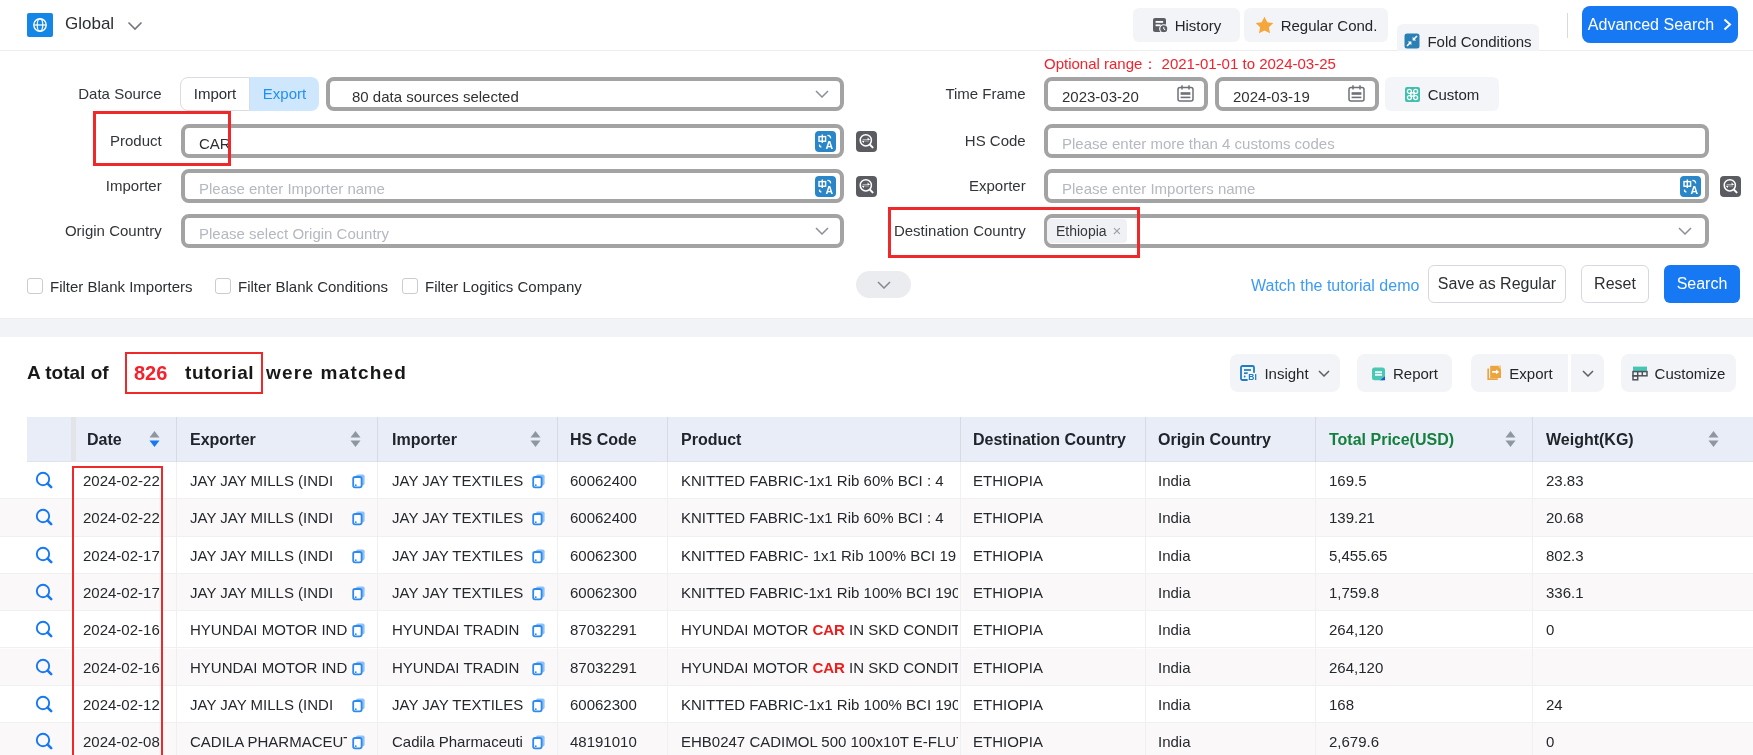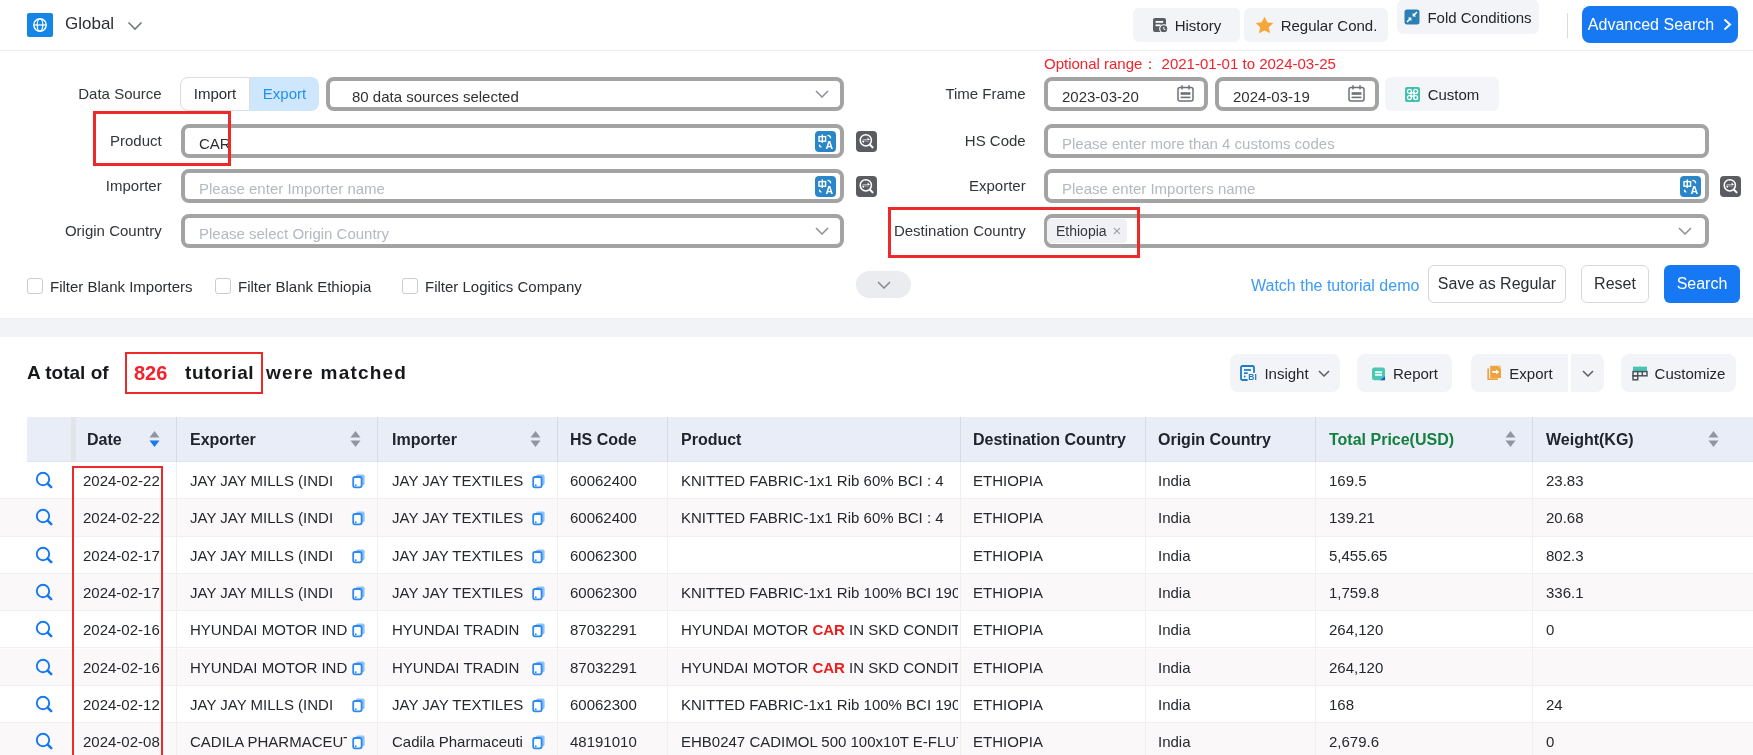--- a/index.html
+++ b/index.html
@@ -37,21 +37,21 @@
     <rect x="1" y="1" width="13" height="14" rx="2" fill="#5b5e64"></rect>
     <rect x="3.6" y="4" width="7.5" height="1.8" fill="#fff"></rect>
     <rect x="3.6" y="7.4" width="5" height="1.8" fill="#fff"></rect>
     <circle cx="11.8" cy="11.8" r="4.1" fill="#5b5e64" stroke="#fff" stroke-width="1.1"></circle>
     <polyline points="11.8,10 11.8,12 13.3,12.8" fill="none" stroke="#fff" stroke-width="1"></polyline>
   </svg>History</div>
 <div class="btn" style="left:1244px;top:8px;width:144px;height:34px">
   <svg width="19" height="18" viewBox="0 0 19 18" style="margin-right:7px">
     <path d="M9.5 0.8 L12.3 6.2 L18.3 7.1 L13.9 11.3 L15 17.2 L9.5 14.4 L4 17.2 L5.1 11.3 L0.7 7.1 L6.7 6.2 Z" fill="#f5a73b"></path>
   </svg>Regular Cond.</div>
-<div class="btn" style="left:1397px;top:0;width:142px;height:34px">
+<div class="btn" style="left:1397px;top:24px;width:142px;height:34px">
   <svg width="16" height="16" viewBox="0 0 16 16" style="margin-right:7px">
     <rect x="0.5" y="0.5" width="15" height="15" rx="2.5" fill="#2a7fb5"></rect>
     <line x1="13" y1="3" x2="9.4" y2="6.6" stroke="#fff" stroke-width="1.5"></line>
     <polygon points="8.6,7.4 12.2,7.4 8.6,3.8" fill="#fff"></polygon>
     <line x1="3" y1="13" x2="6.6" y2="9.4" stroke="#fff" stroke-width="1.5"></line>
     <polygon points="7.4,8.6 3.8,8.6 7.4,12.2" fill="#fff"></polygon>
   </svg>Fold Conditions</div>
 <div class="abs" style="left:1567px;top:13px;width:1px;height:25px;background:#d8dade"></div>
 <div class="abs" style="left:1582px;top:6px;width:156px;height:37px;background:#1678f2;border-radius:8px;display:flex;align-items:center;justify-content:center;color:#fff;font-size:16px">Advanced Search
   <svg width="9" height="13" viewBox="0 0 9 13" style="margin-left:9px">
@@ -160,21 +160,21 @@
 <div class="lbl" style="left:834px;top:214px;width:200px">Destination Country&nbsp;&nbsp;</div>
 <div class="inp" style="left:1044px;top:214px;width:665px"></div>
 <div class="abs" style="left:1047px;top:219px;width:80px;height:24px;background:#eff1f5;border-radius:4px;font-size:14px;color:#34373c;line-height:23px"><span style="margin-left:9px">Ethiopia</span><span style="margin-left:6px;color:#9b9fa8;font-size:15px">×</span></div>
 <svg class="chev" style="left:1678px;top:227px" viewBox="0 0 14 8">
     <polyline points="1,1 7,7 13,1" fill="none" stroke="#8b8f98" stroke-width="1.5"></polyline>
   </svg>
 
 <div class="abs" style="left:27px;top:278px;width:16px;height:16px;border:1px solid #c8ccd3;border-radius:3px;background:#fff"></div>
 <div class="abs" style="left:50px;top:278px;font-size:15px;color:#2b2e33;line-height:17px">Filter Blank Importers</div>
 <div class="abs" style="left:215px;top:278px;width:16px;height:16px;border:1px solid #c8ccd3;border-radius:3px;background:#fff"></div>
-<div class="abs" style="left:238px;top:278px;font-size:15px;color:#2b2e33;line-height:17px">Filter Blank Ethiopia</div>
+<div class="abs" style="left:238px;top:278px;font-size:15px;color:#2b2e33;line-height:17px">Filter Blank Conditions</div>
 <div class="abs" style="left:402px;top:278px;width:16px;height:16px;border:1px solid #c8ccd3;border-radius:3px;background:#fff"></div>
 <div class="abs" style="left:425px;top:278px;font-size:15px;color:#2b2e33;line-height:17px">Filter Logitics Company</div>
 <div class="abs" style="left:856px;top:271px;width:55px;height:27px;background:#ebecef;border-radius:14px"></div>
 <svg class="chev" style="left:877px;top:281px" viewBox="0 0 14 8">
     <polyline points="1,1 7,7 13,1" fill="none" stroke="#83878f" stroke-width="1.5"></polyline>
   </svg>
 
 <div class="abs" style="left:1251px;top:277px;font-size:16px;color:#3d9af5">Watch the tutorial demo</div>
 <div class="wbtn" style="left:1428px;top:265px;width:138px;height:38px">Save as Regular</div>
 <div class="wbtn" style="left:1581px;top:265px;width:68px;height:38px">Reset</div>
@@ -339,20 +339,21 @@
           <rect x="2.2" y="4" width="8.4" height="10.4" rx="1.8" fill="#fff" stroke="#2c89f0" stroke-width="1.8"></rect>
           <circle cx="4.8" cy="12.2" r="0.9" fill="#2c89f0"></circle>
         </svg>
         <div class="cell" style="left:392px;width:137px;overflow:hidden">JAY JAY TEXTILES</div>
         <svg class="abs" style="left:531px;top:11px" width="15" height="16" viewBox="0 0 15 16">
           <rect x="5" y="1.4" width="8.6" height="11" rx="1.8" fill="#8ec1f7"></rect>
           <rect x="2.2" y="4" width="8.4" height="10.4" rx="1.8" fill="#fff" stroke="#2c89f0" stroke-width="1.8"></rect>
           <circle cx="4.8" cy="12.2" r="0.9" fill="#2c89f0"></circle>
         </svg>
         <div class="cell" style="left:570px">60062300</div>
+        <div class="cell" style="left:681px;width:277px;overflow:hidden">KNITTED FABRIC- 1x1 Rib 100% BCI 19</div>
         <div class="cell" style="left:973px">ETHIOPIA</div>
         <div class="cell" style="left:1158px">India</div>
         <div class="cell" style="left:1329px">5,455.65</div>
         <div class="cell" style="left:1546px">802.3</div>
       </div>
   <div class="abs" style="left:0;top:111.9px;width:1753px;height:37.3px;background:#faf8f8;border-bottom:1px solid #f0f0f0">
         <svg class="abs" style="left:35px;top:9px" width="19" height="19" viewBox="0 0 19 19">
           <circle cx="8" cy="8" r="6.2" fill="none" stroke="#1678f2" stroke-width="1.9"></circle>
           <line x1="12.7" y1="12.7" x2="16.2" y2="16.2" stroke="#1678f2" stroke-width="2.6" stroke-linecap="round"></line>
         </svg>

